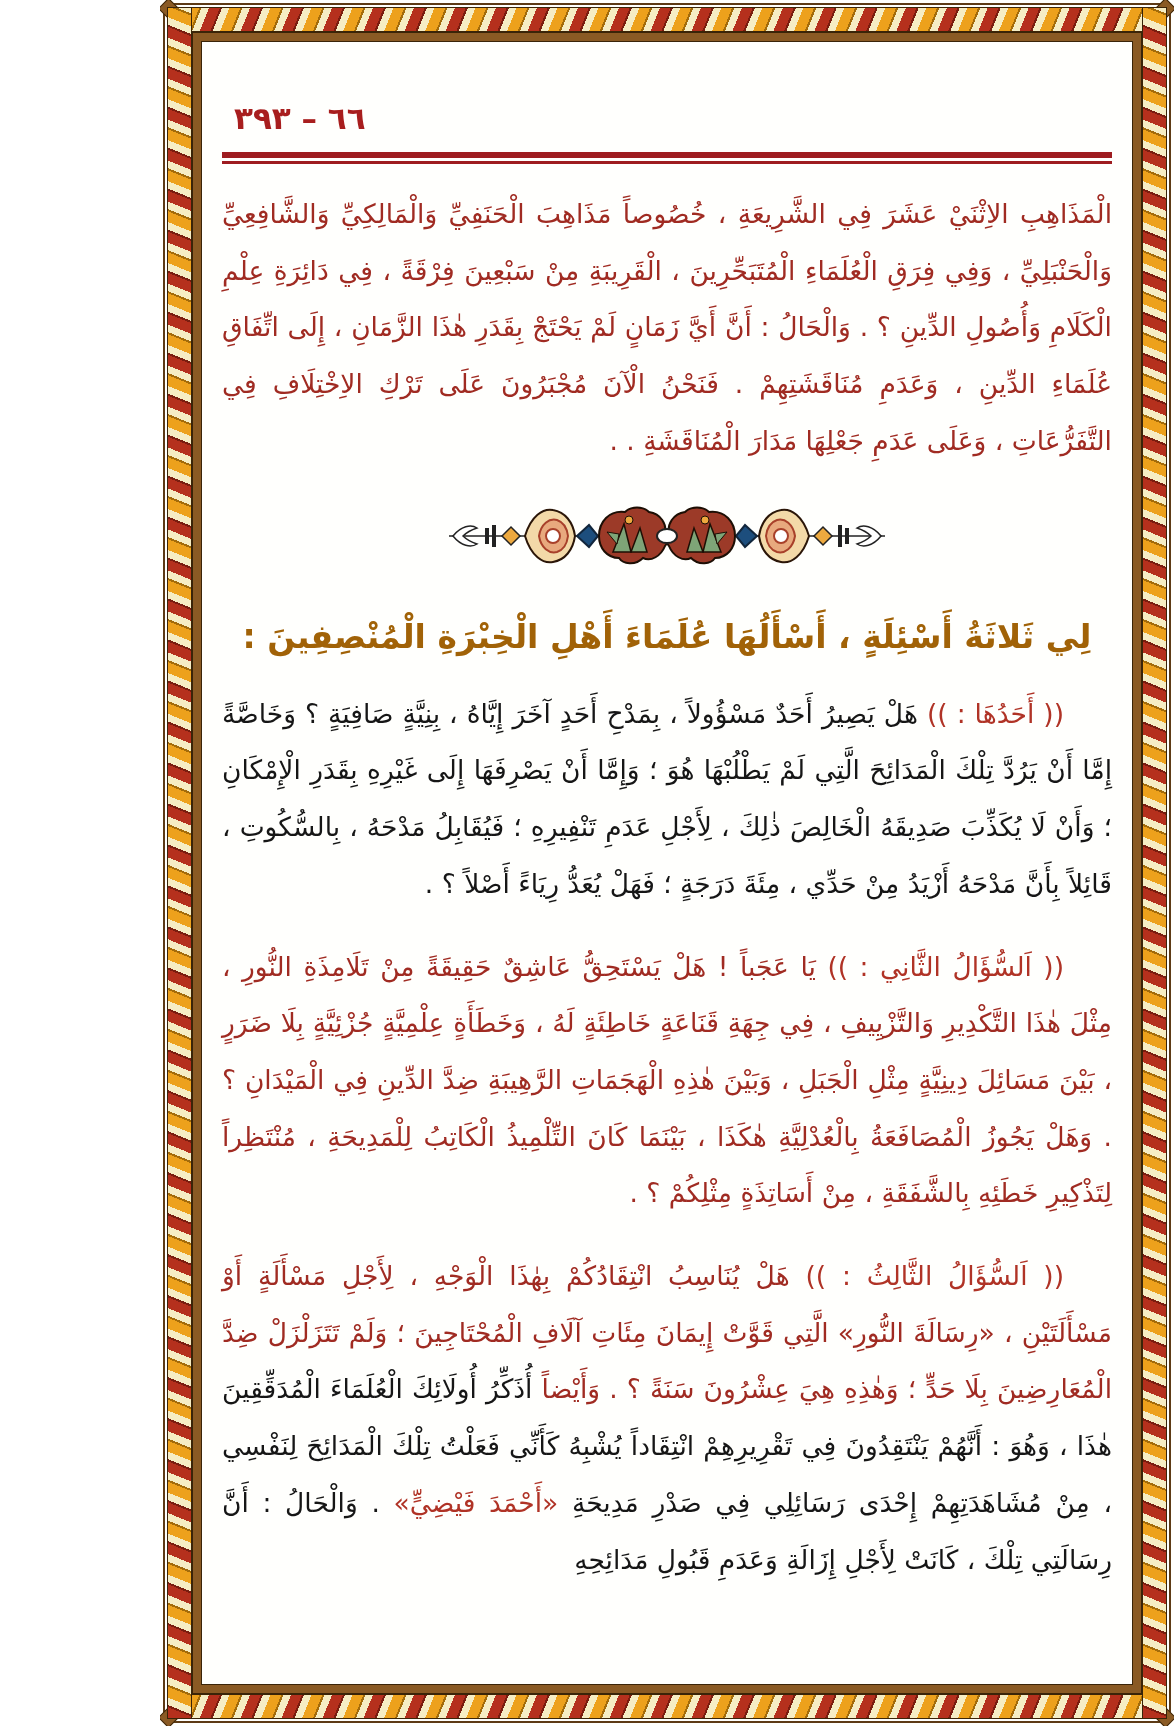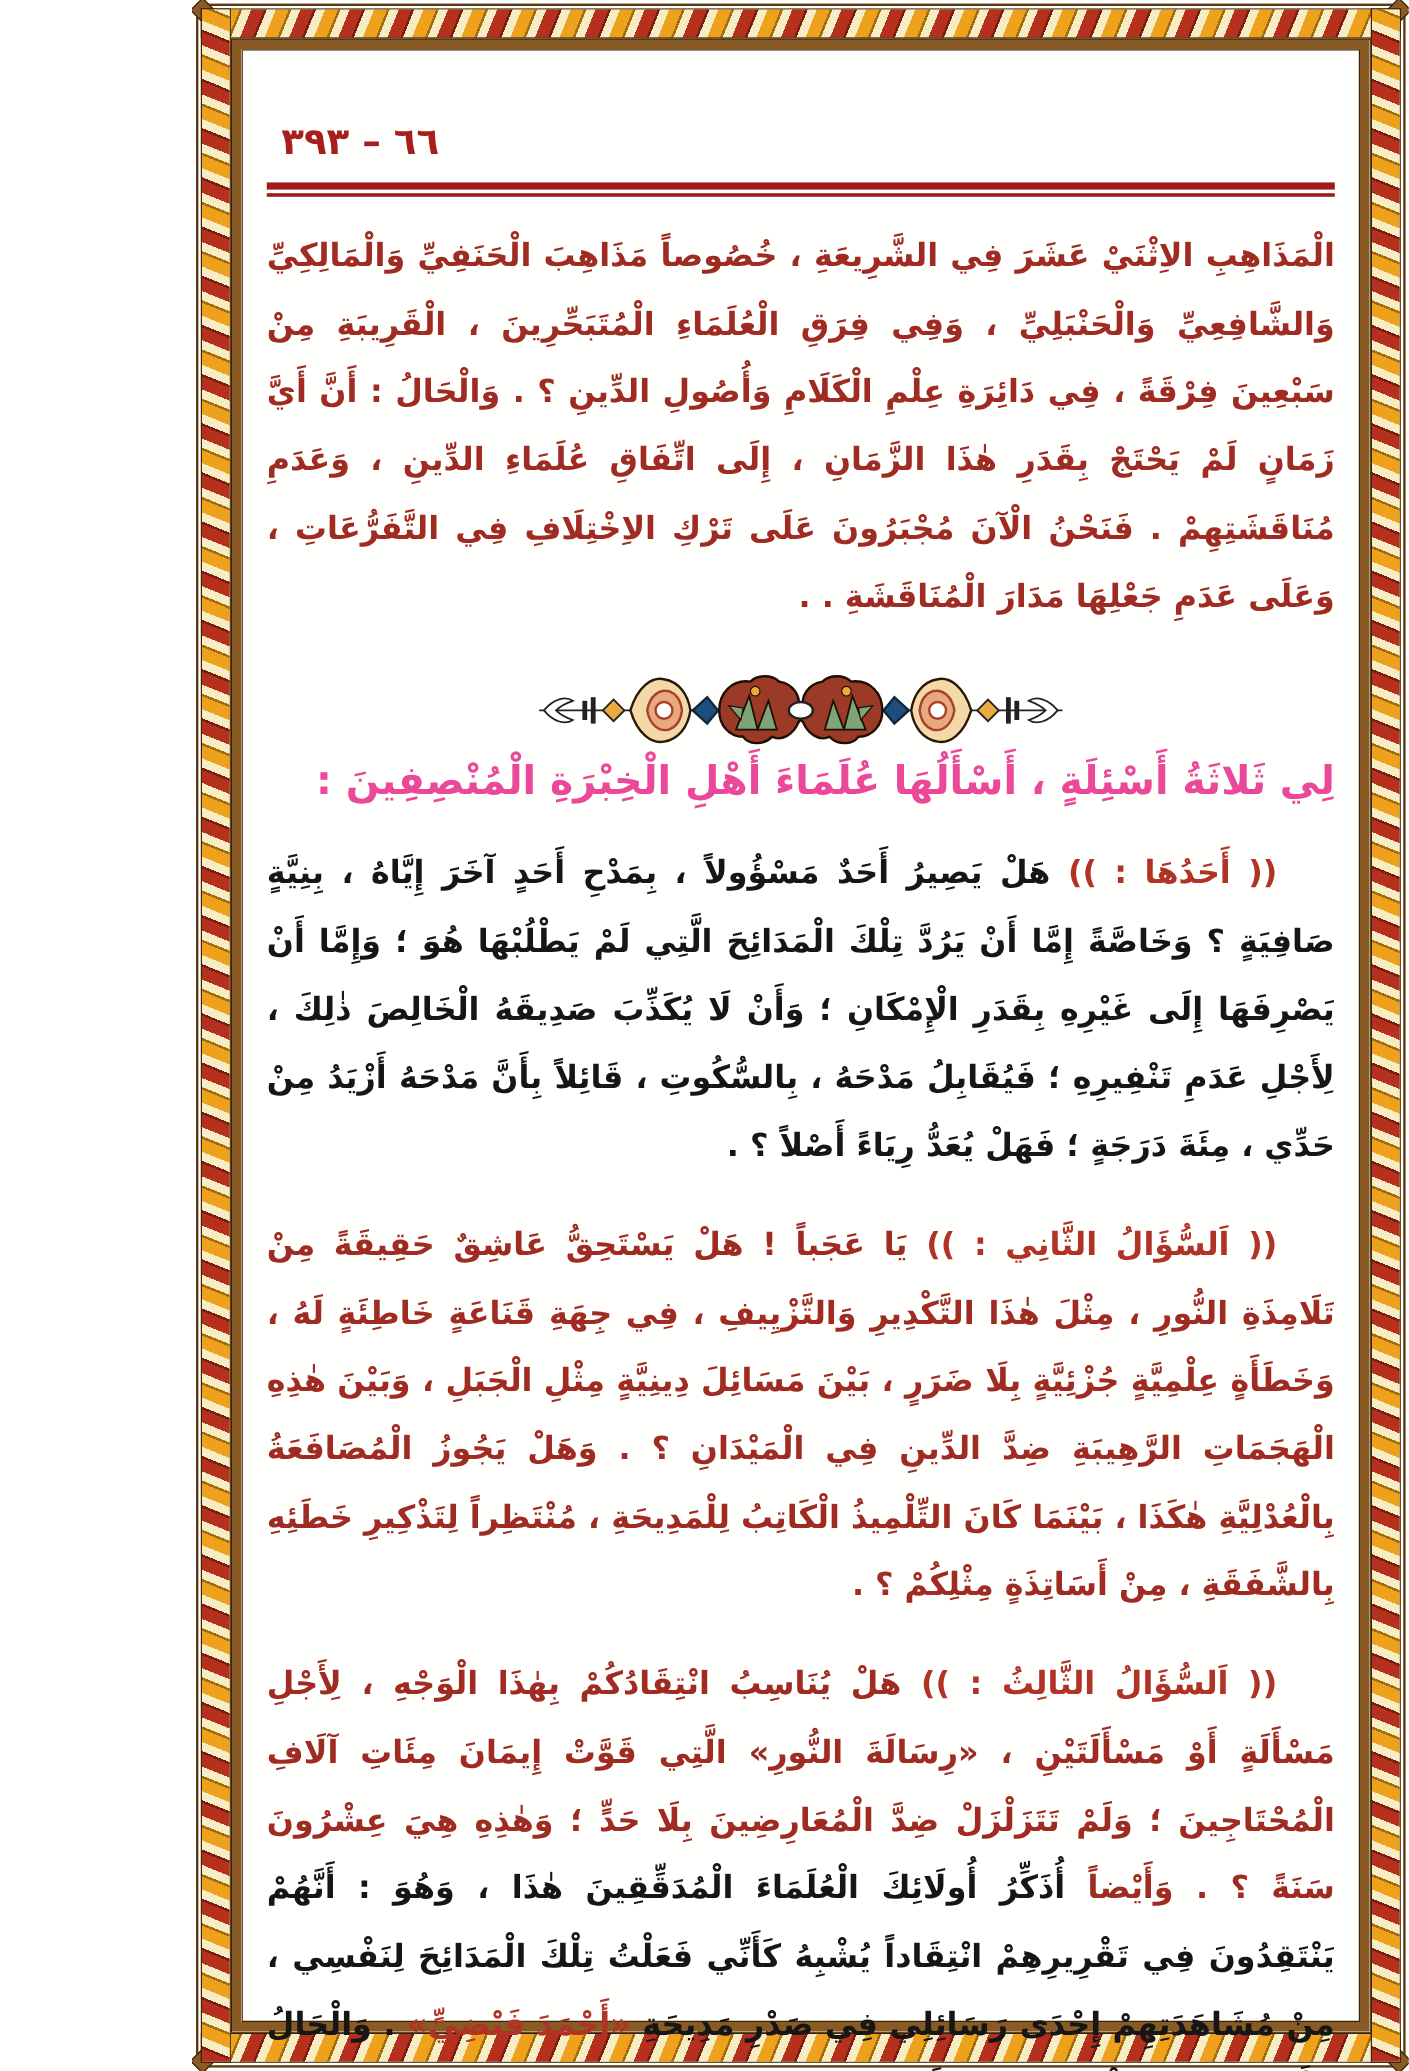--- a/index.html
+++ b/index.html
@@ -35,29 +35,29 @@
   
   .content{position:absolute;top:48px;bottom:48px;left:62px;right:62px;}
   .header-row{position:relative;height:66px;margin-top:22px;}
   .page-numbers{position:absolute;left:12px;bottom:0;
     color:#a81e1e;font-weight:bold;font-size:31px;letter-spacing:1px;}
   .doc-title{position:absolute;left:0;right:0;bottom:0;text-align:center;
     color:#a81e1e;font-weight:bold;font-size:31px;}
   .rule-thick{margin-top:16px;border-top:6px solid #9e1c20;}
   .rule-thin{margin-top:3px;border-top:3px solid #9e1c20;}
 
-  .para{font-size:26.5px;line-height:2.14;font-weight:bold;
+  .para{font-size:26.5px;line-height:2.14;font-weight:normal;
     text-align:justify;margin:0;}
   .red{color:#a02b22;}
   .black{color:#161616;}
   .intro{margin-top:22px;}
   .lead{color:#b03326;margin-top:46px;}
 
   .ornament-wrap{text-align:center;margin-top:34px;}
-  .section-heading{color:#ec4899;
+  .section-heading{margin-top:42px;text-align:center;color:#a16207;
     font-size:33px;font-weight:bold;line-height:1.4;}
   .q{margin-top:26px;text-indent:48px;}
 </style>
 </head>
 <body>
 
 <div class="page">
 
   <div class="frame-outer">
     <span class="corner tl"></span>

